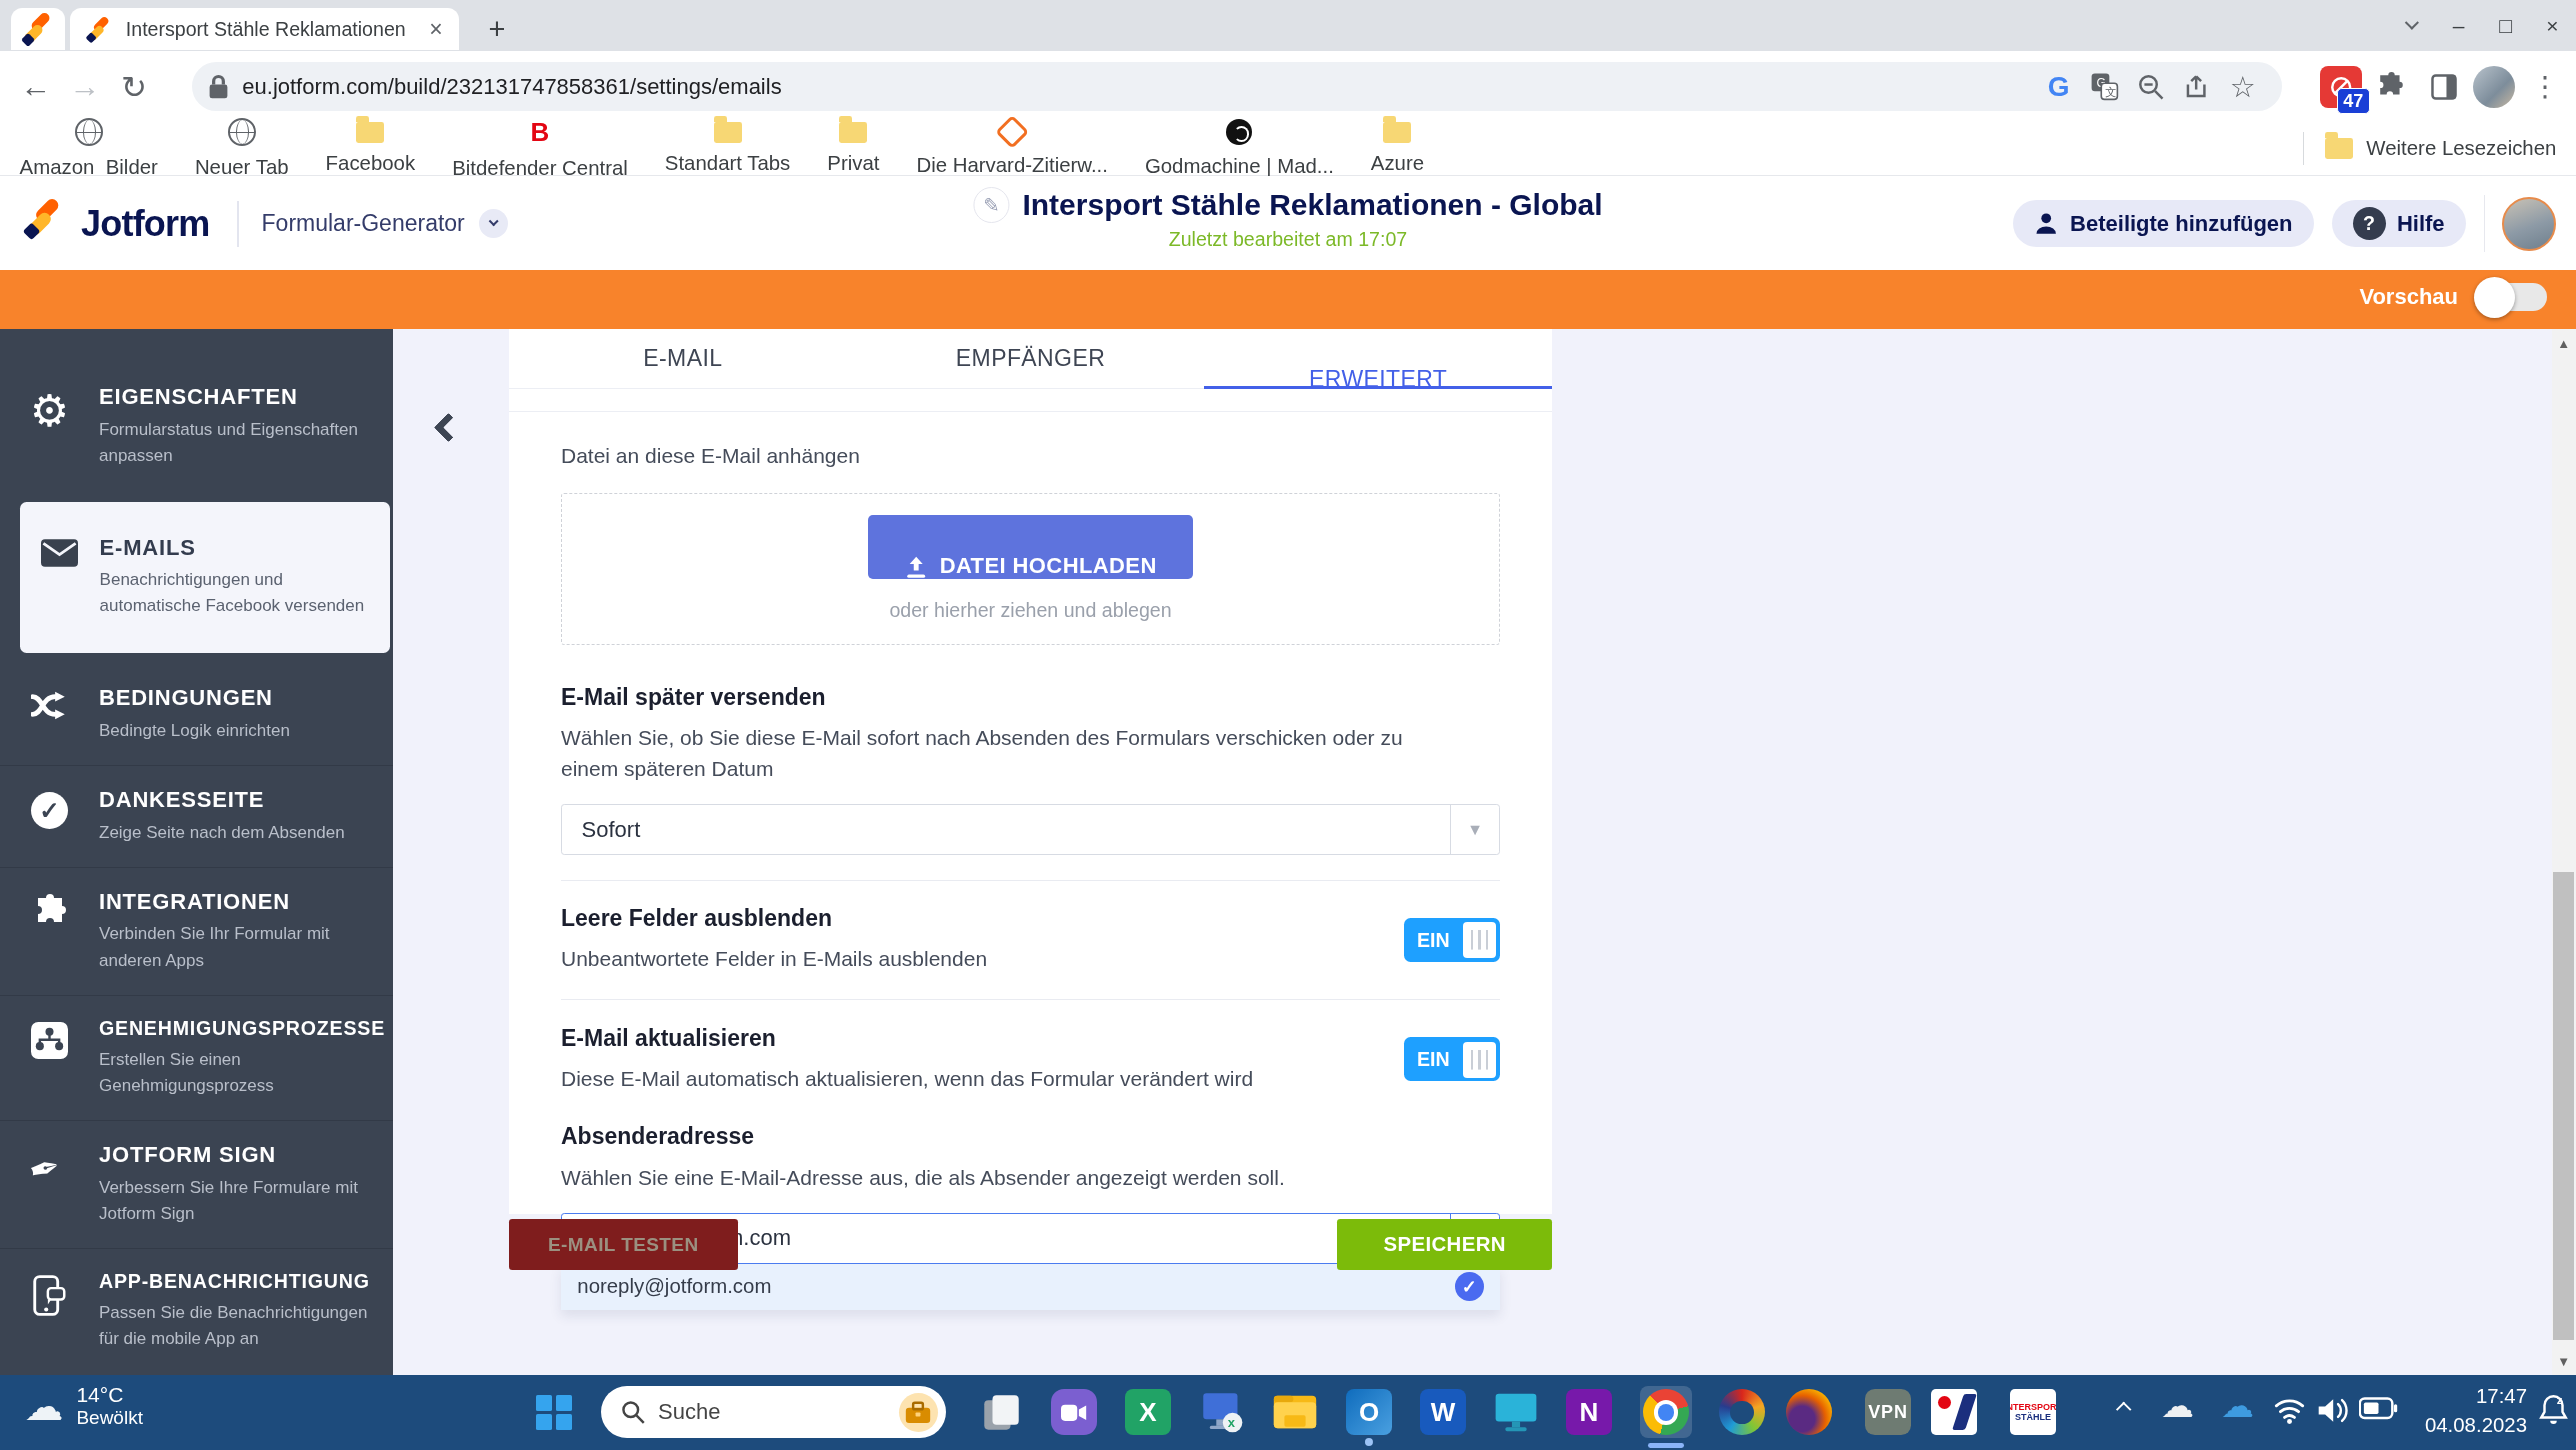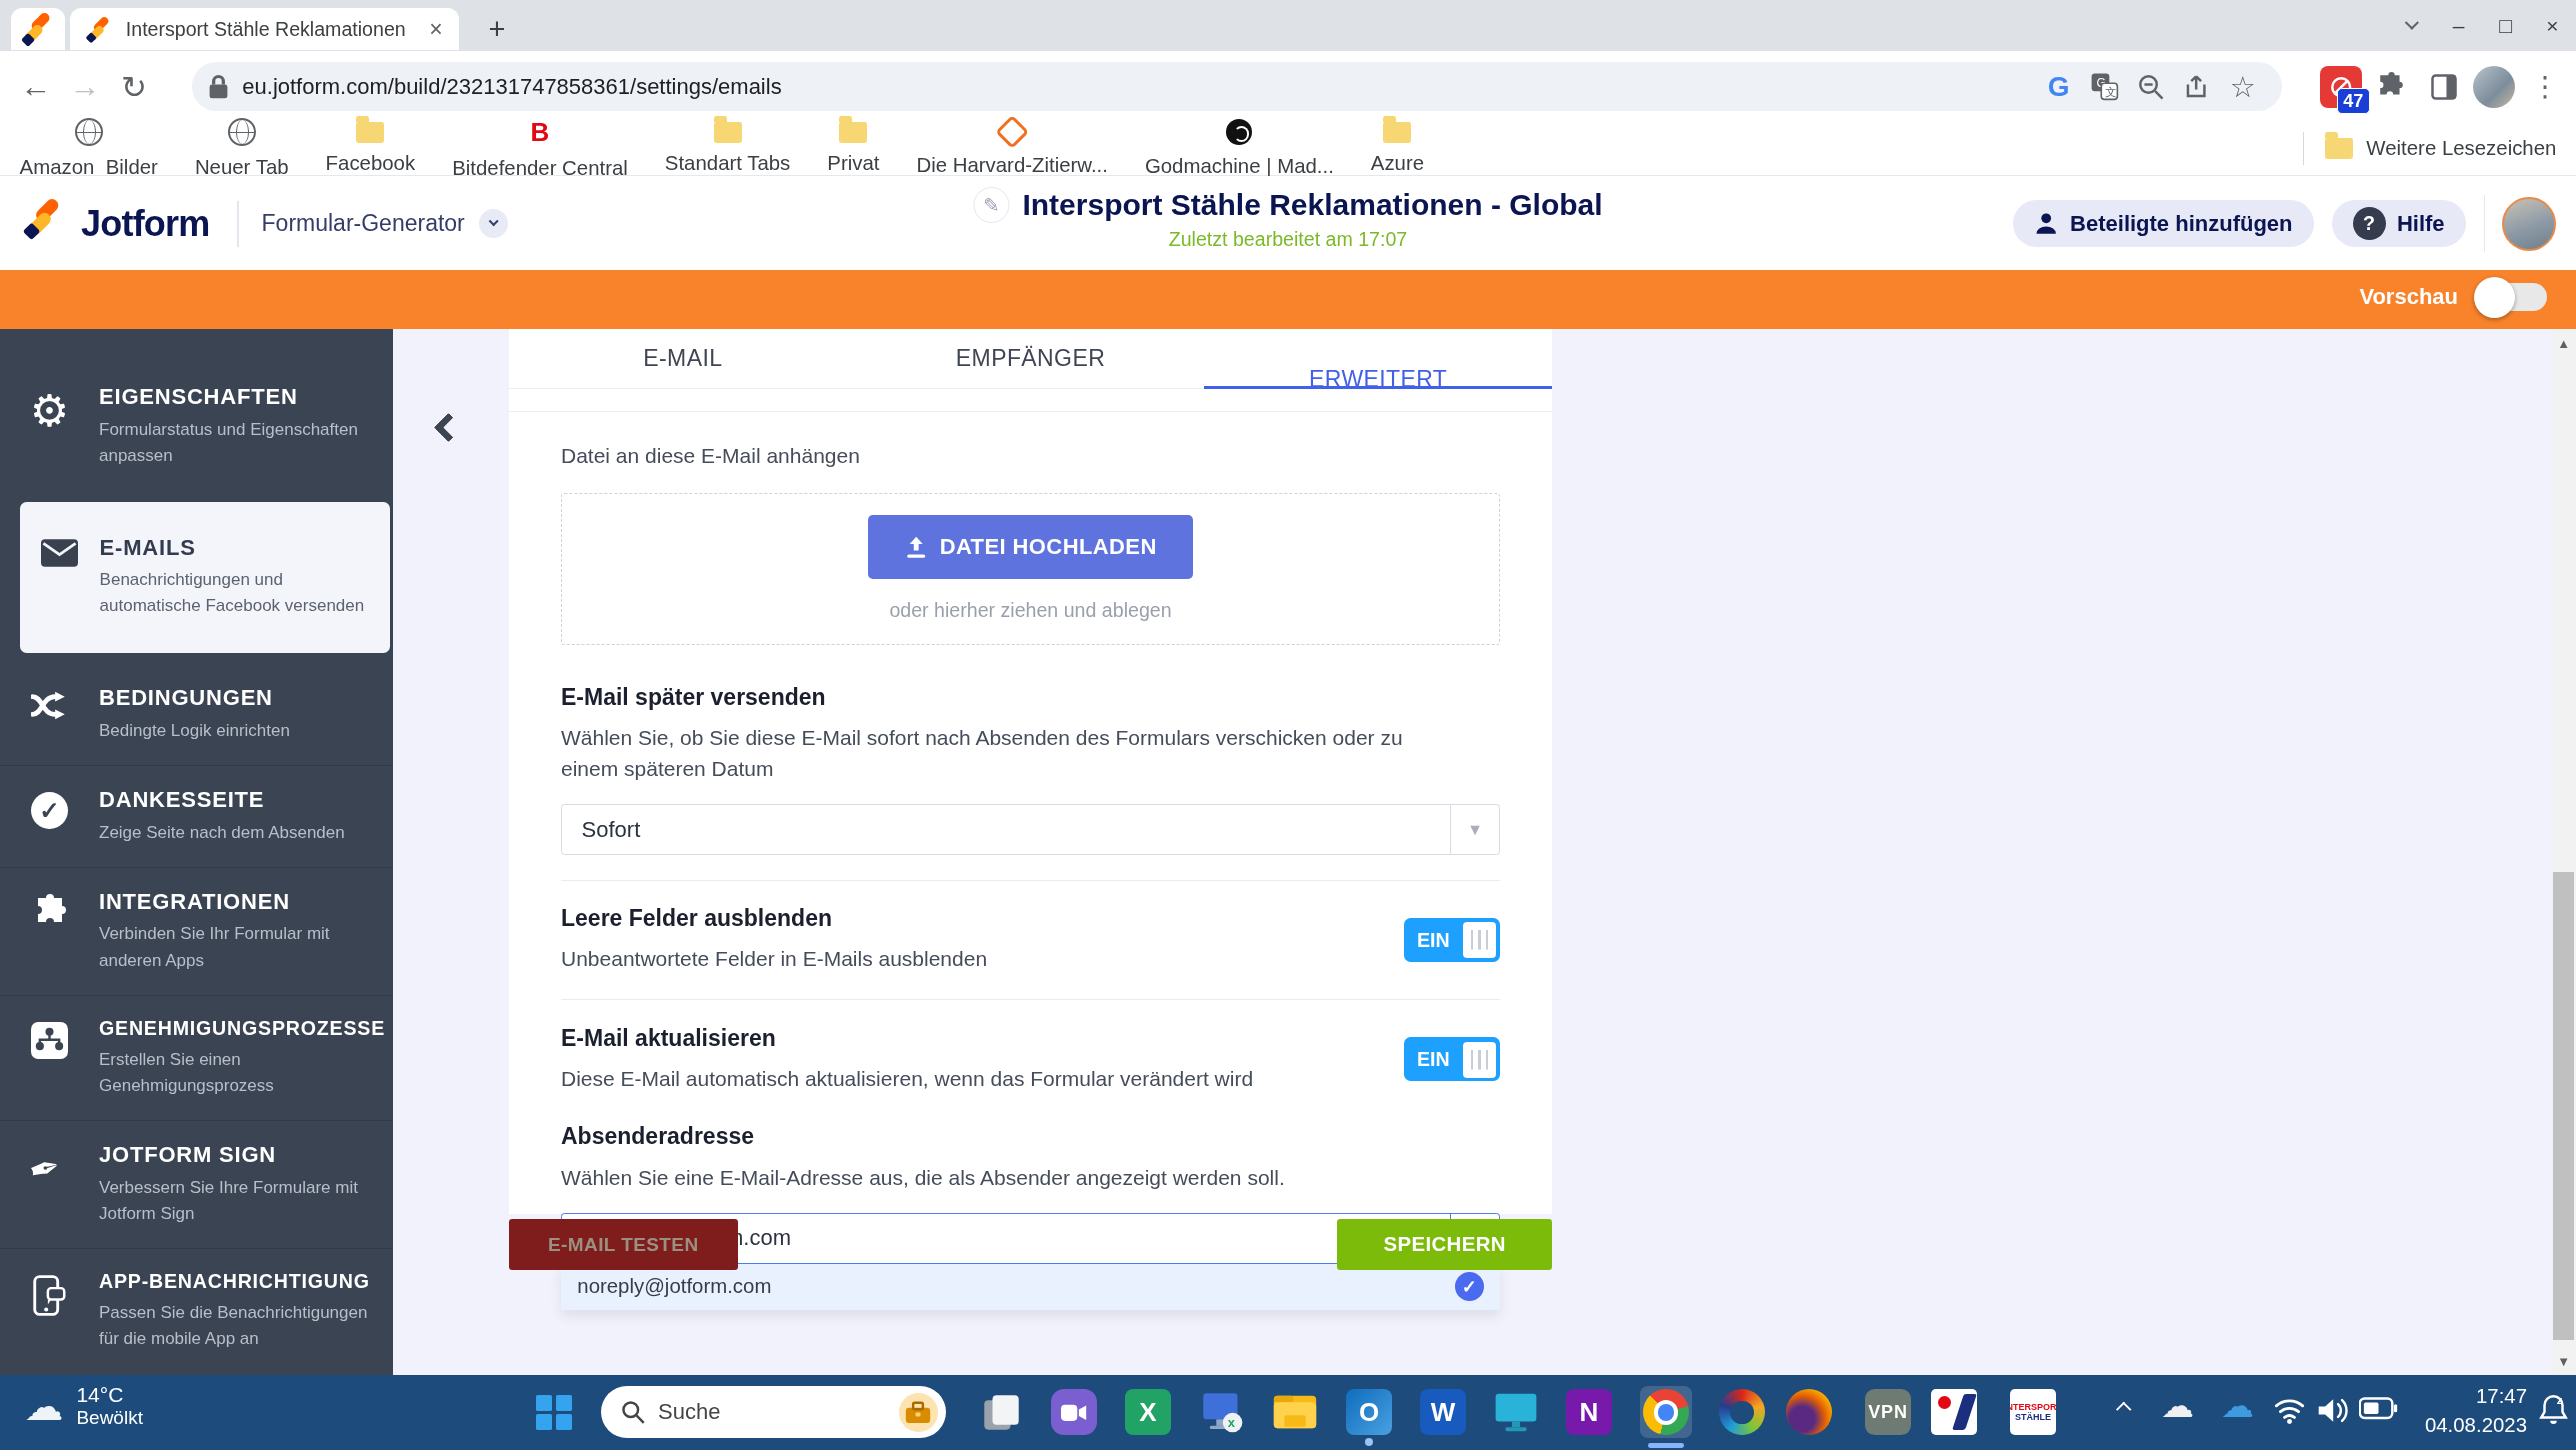--- a/index.html
+++ b/index.html
@@ -113,21 +113,21 @@
   
   #content { position:absolute; left:509px; top:0; width:1043px; height:885px; background:#fff; }
   #c-tabs { display:flex; height:60px; }
   .c-tab { flex:1; display:flex; align-items:center; justify-content:center; font-size:23px; color:#3e4553; letter-spacing:0.4px; border-bottom:0.8px solid #eceef4; }
   .c-tab.active { color:#4360e8; border-bottom:3.3px solid #4360e8; font-weight:bold; font-weight:normal;margin-top:44px; }
   #c-gap { height:23px; border-bottom:0.8px solid #eceef4; }
   .sec { padding:0 52px; }
   .sec-title { font-size:23px; font-weight:bold; color:#1b1f2e; }
   .sec-desc { margin-top:11.4px; font-size:21px; color:#454c5a; line-height:1.5; }
   #dropzone { margin-top:21px; height:152px; border:1.6px dashed #cfd2d8; border-radius:3.3px; display:flex; flex-direction:column; align-items:center; justify-content:center; gap:19.6px; }
-  #upload-btn { height:64px; padding:0 36px; background:#5e73dd; border-radius:4.9px; color:#fff; font-size:22px; font-weight:bold; letter-spacing:0.4px; display:flex; align-items:center; gap:11px; border:none; }
+  #upload-btn { height:64px; padding:0 36px; background:#5e73dd; border-radius:4.9px; color:#fff; font-size:22px; font-weight:bold; letter-spacing:0.4px; display:flex; align-items:flex-end; gap:11px; border:none; }
   #drop-hint { font-size:19.6px; color:#9aa0ab; }
   .select-box { margin-top:19.6px; height:51px; border:0.8px solid #d7dbe3; border-radius:3.3px; display:flex; align-items:center; position:relative; background:#fff; }
   .select-value { flex:1; padding:0 19.6px; font-size:22px; color:#2b3240; border:none; outline:none; background:transparent; font-family:"Liberation Sans",sans-serif; }
   .select-caret { width:49px; height:100%; border-left:0.8px solid #d7dbe3; display:flex; align-items:center; justify-content:center; color:#a9aeb8; font-size:16.3px; }
   .divider { height:0.8px; background:#e9ebf1; margin:24.4px 0; }
   .toggle-row { display:flex; align-items:center; justify-content:space-between; }
   .toggle { position:relative; width:96px; height:44px; border-radius:6.5px; background:#1ea0ff; display:flex; align-items:center; flex:0 0 auto; }
   .toggle-label { color:#fff; font-size:19.6px; font-weight:bold; padding-left:13px; }
   .toggle-knob { position:absolute; right:4.1px; top:4.1px; width:33px; height:36px; border-radius:4.1px; background:#fff;
      background-image:repeating-linear-gradient(90deg,#c9ced6 0 2.4px,#fff 2.4px 7.3px); background-size:17px 19.6px; background-repeat:no-repeat; background-position:center; }

